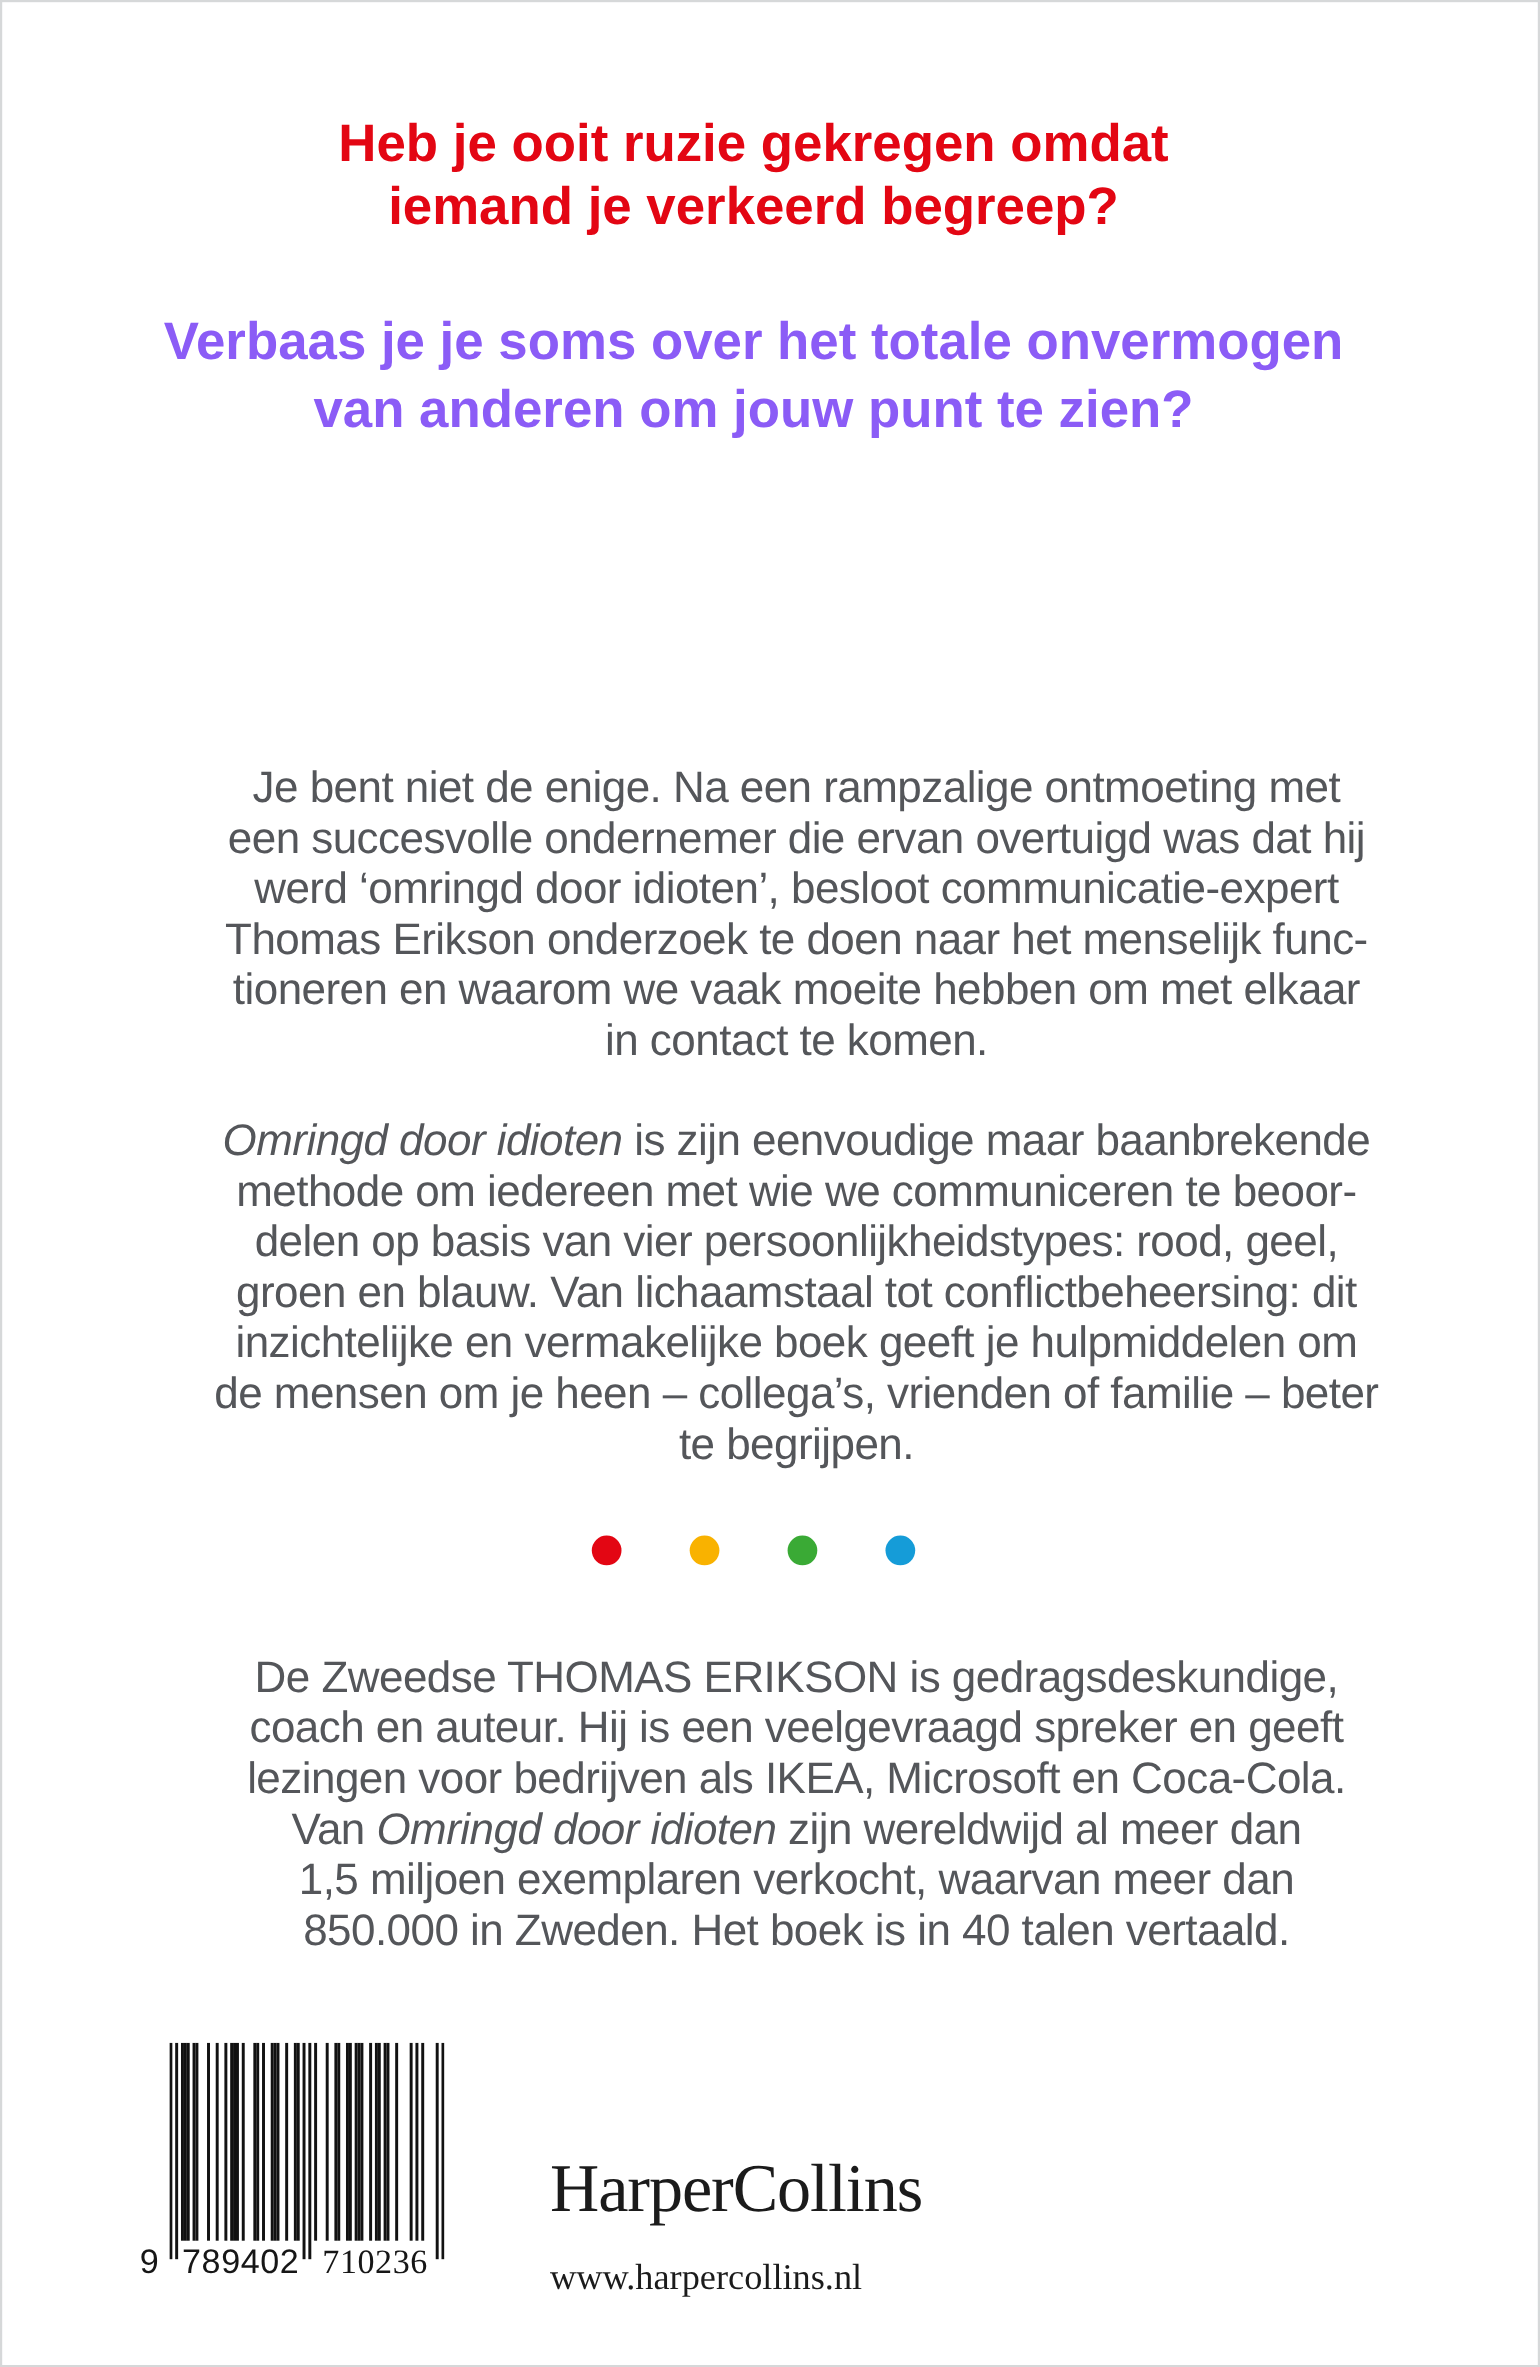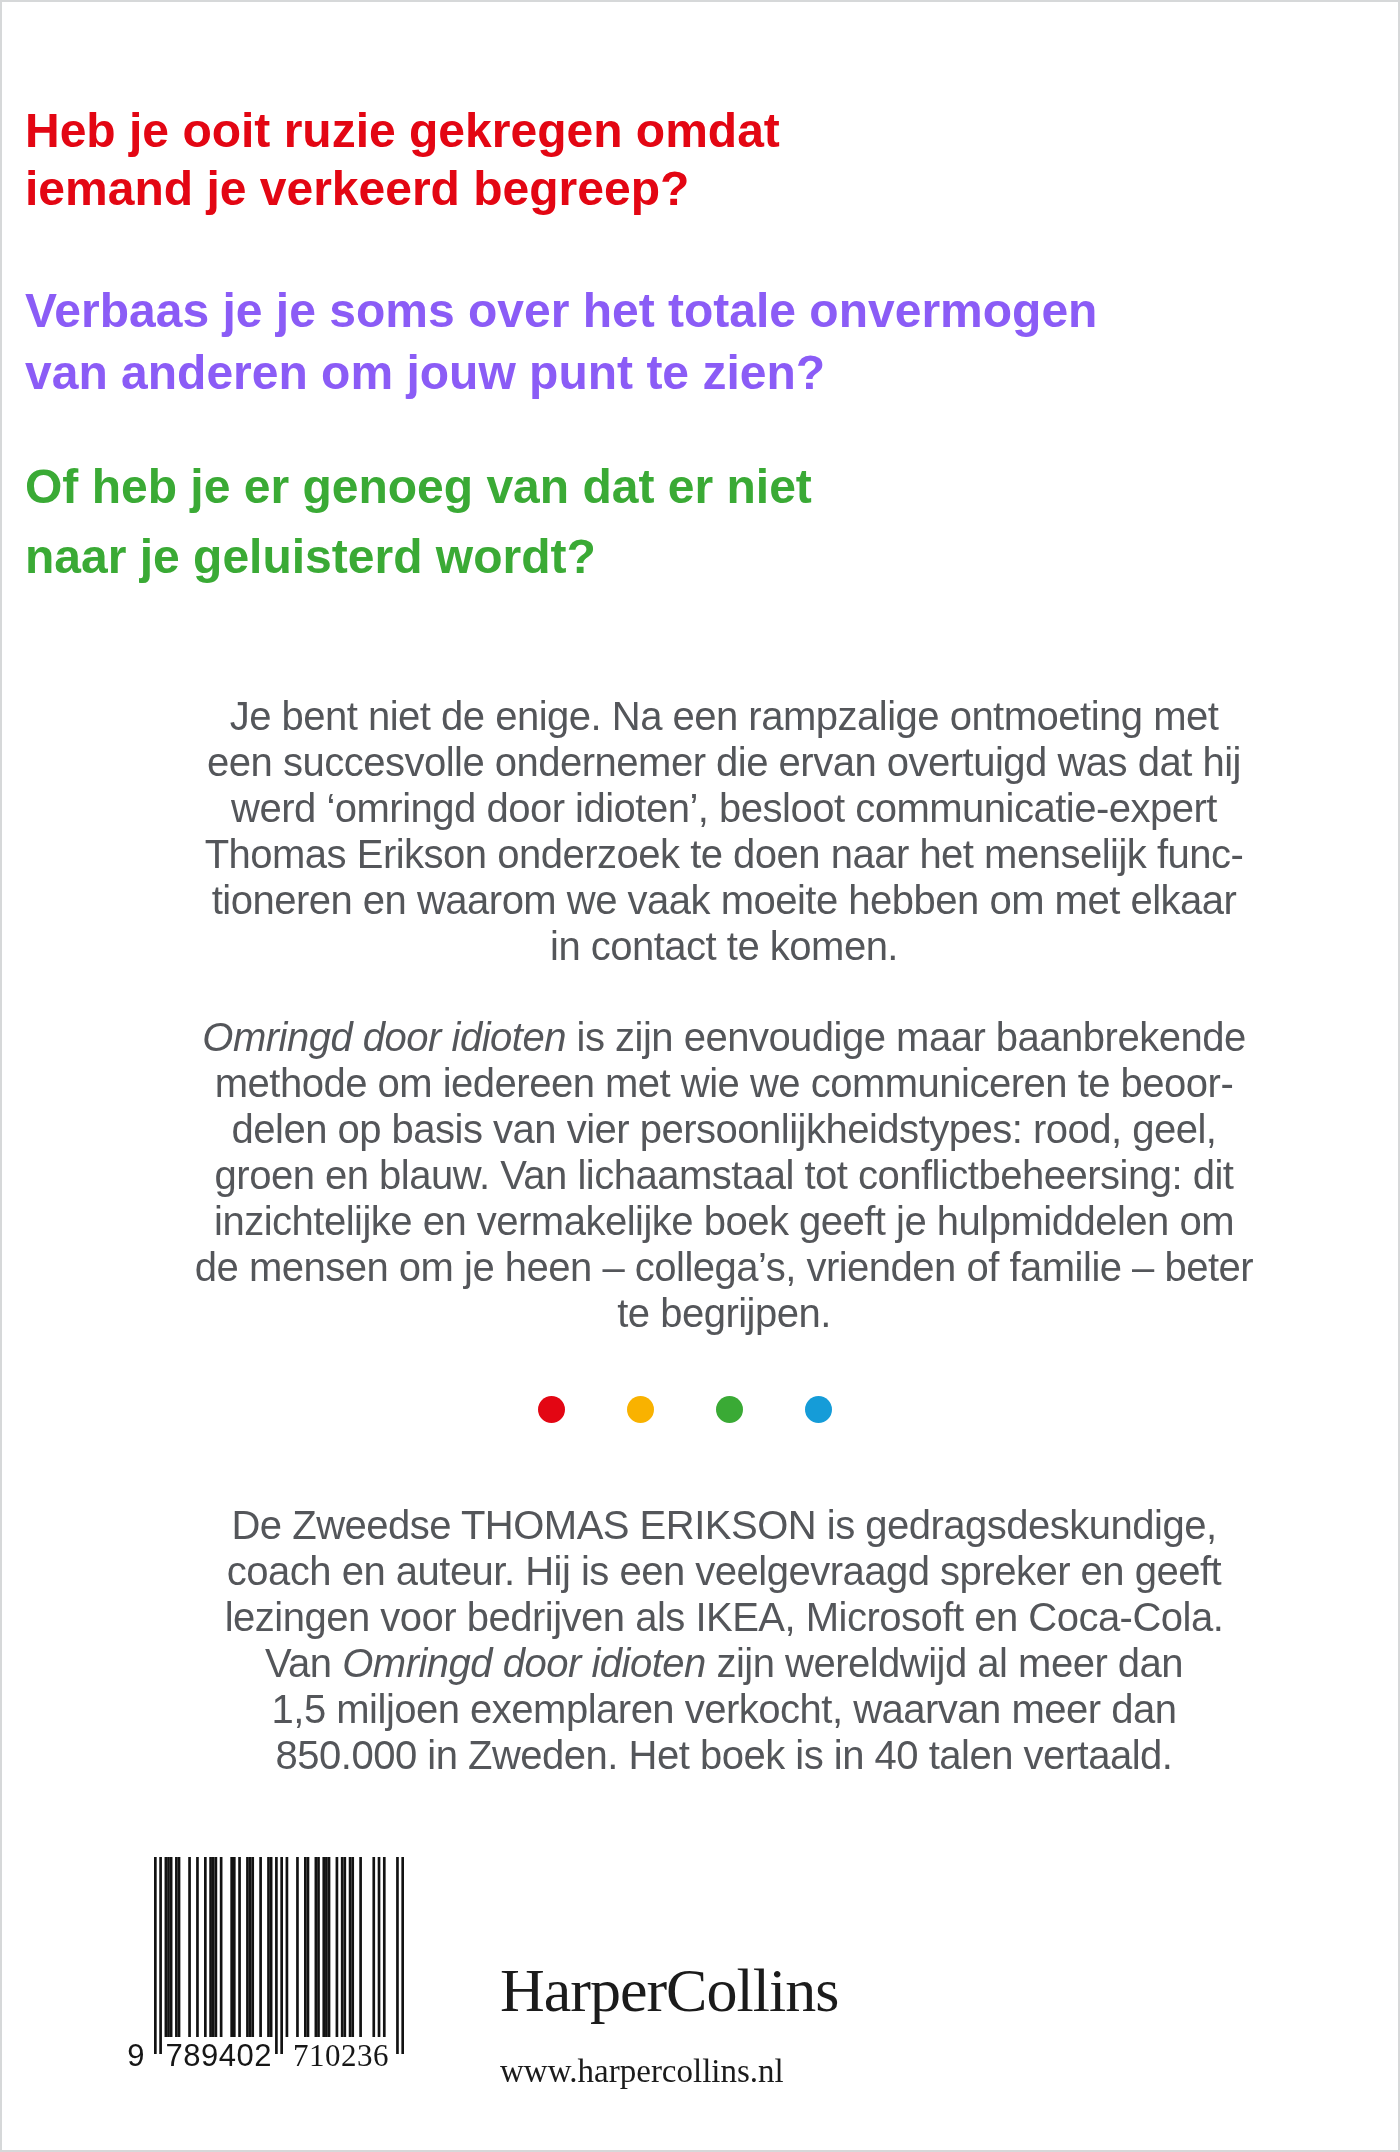--- a/index.html
+++ b/index.html
@@ -8,21 +8,21 @@
     position:relative;
     width:1400px; height:2152px;
     box-sizing:border-box;
     background:#ffffff;
     border:2px solid #d6d8d9;
     overflow:hidden;
     font-family:"Liberation Sans","DejaVu Sans",sans-serif;
   }
   .heading {
     position:absolute; left:23px; width:1320px;
-    font-weight:700;
+    text-align:center; font-weight:700;
     white-space:pre-line;
   }
   .h-red   { top:100px; font-size:48px; line-height:58px; color:#e30613; }
   .h-blue  { top:278px; font-size:48px; line-height:62px; color:#8b5cf6; }
   .h-green { top:450px; font-size:48px; line-height:70px; color:#3aaa35; }
   .body-text {
     position:absolute; left:127px; width:1190px;
     font-size:40px; line-height:46px; letter-spacing:-0.5px;
     color:#54565a; white-space:pre-line;text-align:center;
   }
@@ -62,22 +62,20 @@
 <body>
 
 <div class="cover">
 
   <div class="heading h-red">Heb je ooit ruzie gekregen omdat
 iemand je verkeerd begreep?</div>
 
   <div class="heading h-blue">Verbaas je je soms over het totale onvermogen
 van anderen om jouw punt te zien?</div>
 
-  <div class="heading h-green">Of heb je er genoeg van dat er niet
-naar je geluisterd wordt?</div>
 
   <div class="body-text p1">Je bent niet de enige. Na een rampzalige ontmoeting met
 een succesvolle ondernemer die ervan overtuigd was dat hij
 werd ‘omringd door idioten’, besloot communicatie-expert
 Thomas Erikson onderzoek te doen naar het menselijk func-
 tioneren en waarom we vaak moeite hebben om met elkaar
 in contact te komen.</div>
 
   <div class="body-text p2"><em>Omringd door idioten</em><span> is zijn eenvoudige maar baanbrekende
 methode om iedereen met wie we communiceren te beoor-

